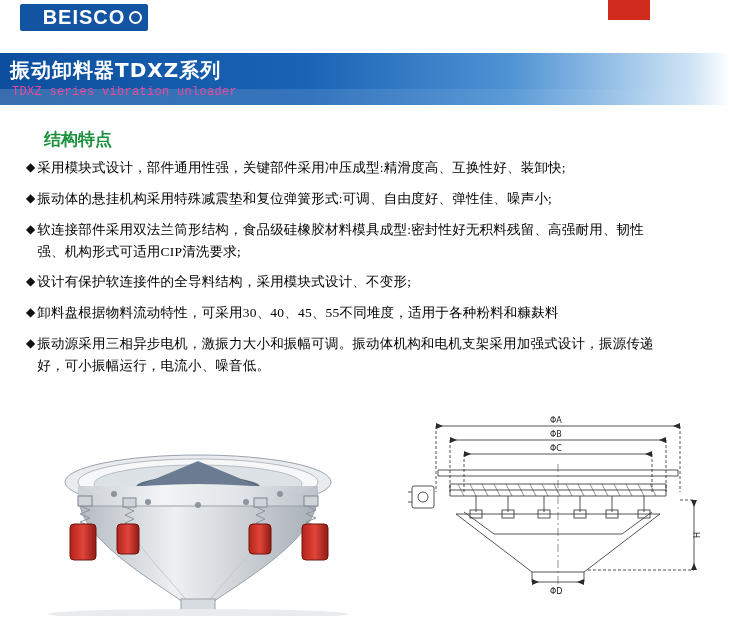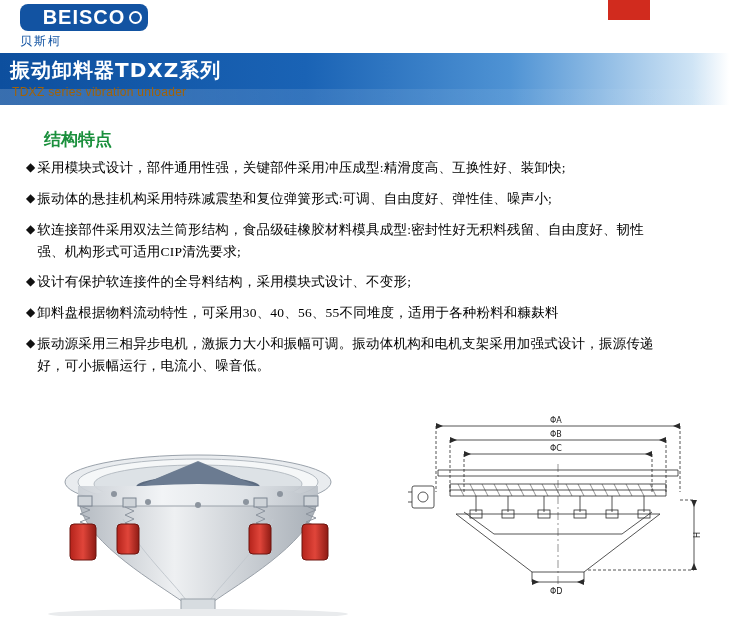--- a/index.html
+++ b/index.html
@@ -26,21 +26,21 @@
     left: 20px;
     top: 4px;
     width: 160px;
     height: 46px;
   }
   .logo-mark {
     position: relative;
     width: 128px;
     height: 27px;
     background: #1253a2;
-    border-radius: 8px;
+    border-radius: 2px;
     display: flex;
     align-items: center;
     justify-content: center;
   }
   .logo-text {
     color: #ffffff;
     font-size: 20px;
     font-weight: bold;
     letter-spacing: 1px;
     font-family: "Liberation Sans", sans-serif;
@@ -105,23 +105,23 @@
     color: #ffffff;
     font-size: 20px;
     font-weight: bold;
     letter-spacing: 1px;
     font-family: "DejaVu Sans", sans-serif;
   }
   .banner-sub {
     position: absolute;
     left: 12px;
     top: 32px;
-    color: #a16207;
+    color: #ec4899;
     font-size: 12px;
-    font-family: Liberation Sans, sans-serif;
+    font-family: Liberation Mono, monospace;
     letter-spacing: 0.3px;
   }
 
   
   .section-title {
     position: absolute;
     left: 44px;
     top: 128px;
     color: #1a8f3c;
     font-size: 17px;
@@ -183,21 +183,20 @@
 
 <div class="page">
 
   <div class="top-red"></div>
 
   <div class="logo-wrap">
     <div class="logo-mark">
       <span class="logo-text">BEISCO</span>
       <span class="logo-dot"></span>
     </div>
-    <div class="logo-sub">贝斯柯</div>
   </div>
 
   <div class="banner">
     <div class="banner-bg"></div>
     <div class="banner-title">振动卸料器TDXZ系列</div>
     <div class="banner-sub">TDXZ series vibration unloader</div>
   </div>
 
   <div class="section-title">结构特点</div>
 
@@ -205,30 +204,30 @@
     <div class="bullet-row">
       <span class="bullet-mark">◆</span>
       <span class="bullet-text">采用模块式设计，部件通用性强，关键部件采用冲压成型:精滑度高、互换性好、装卸快;</span>
     </div>
     <div class="bullet-row">
       <span class="bullet-mark">◆</span>
       <span class="bullet-text">振动体的悬挂机构采用特殊减震垫和复位弹簧形式:可调、自由度好、弹性佳、噪声小;</span>
     </div>
     <div class="bullet-row">
       <span class="bullet-mark">◆</span>
-      <span class="bullet-text">软连接部件采用双法兰筒形结构，食品级硅橡胶材料模具成型:密封性好无积料残留、自由度好、韧性
+      <span class="bullet-text">软连接部件采用双法兰筒形结构，食品级硅橡胶材料模具成型:密封性好无积料残留、高强耐用、韧性
 强、机构形式可适用CIP清洗要求;</span>
     </div>
     <div class="bullet-row">
       <span class="bullet-mark">◆</span>
       <span class="bullet-text">设计有保护软连接件的全导料结构，采用模块式设计、不变形;</span>
     </div>
     <div class="bullet-row">
       <span class="bullet-mark">◆</span>
-      <span class="bullet-text">卸料盘根据物料流动特性，可采用30、40、56、55不同堆度，适用于各种粉料和糠麸料</span>
+      <span class="bullet-text">卸料盘根据物料流动特性，可采用30、40、45、55不同堆度，适用于各种粉料和糠麸料</span>
     </div>
     <div class="bullet-row">
       <span class="bullet-mark">◆</span>
       <span class="bullet-text">振动源采用三相异步电机，激振力大小和振幅可调。振动体机构和电机支架采用加强式设计，振源传递
 好，可小振幅运行，电流小、噪音低。</span>
     </div>
   </div>
 
   <div class="photo">
     <svg width="360" height="192" viewBox="0 0 360 192" xmlns="http://www.w3.org/2000/svg">

